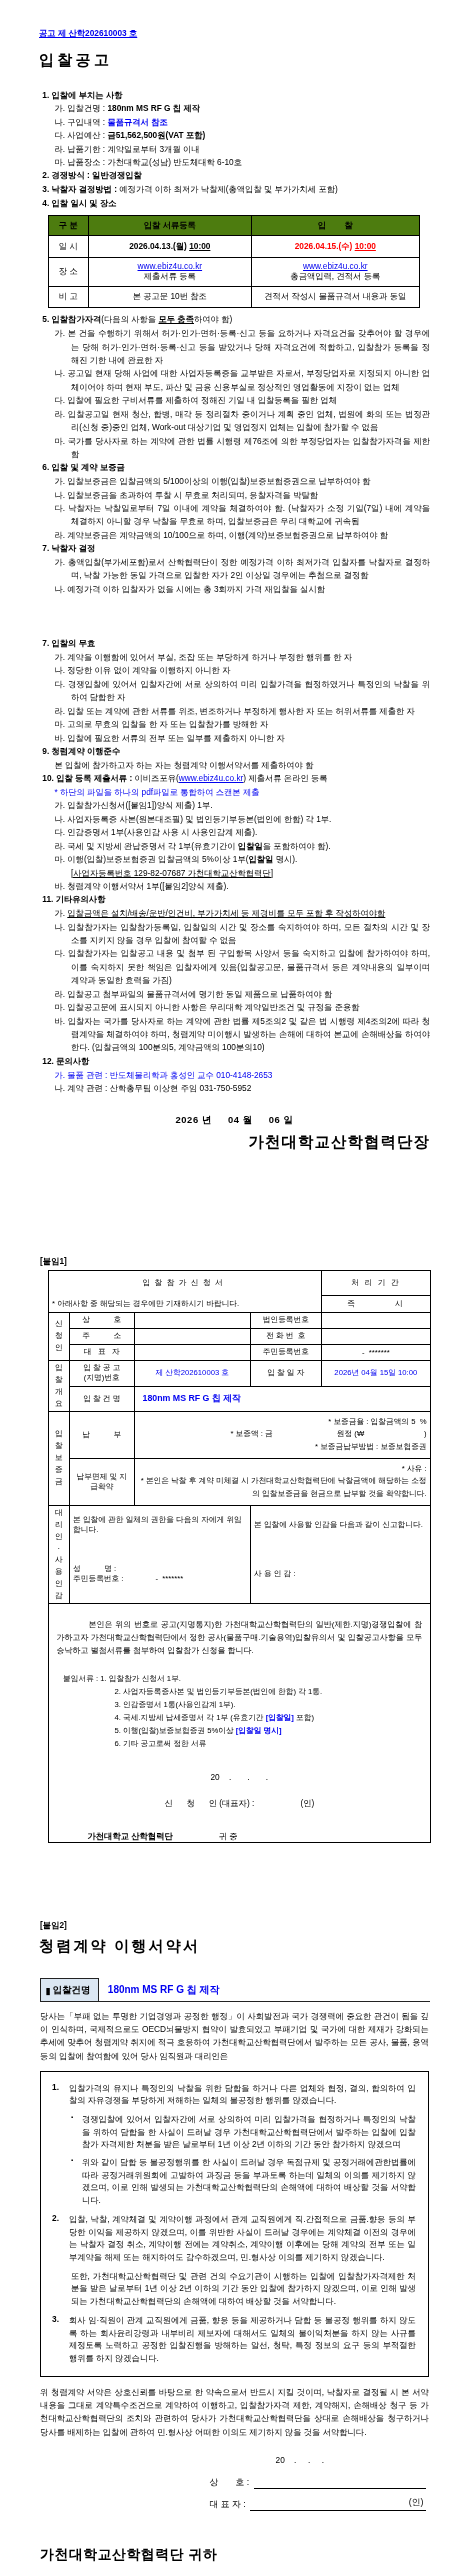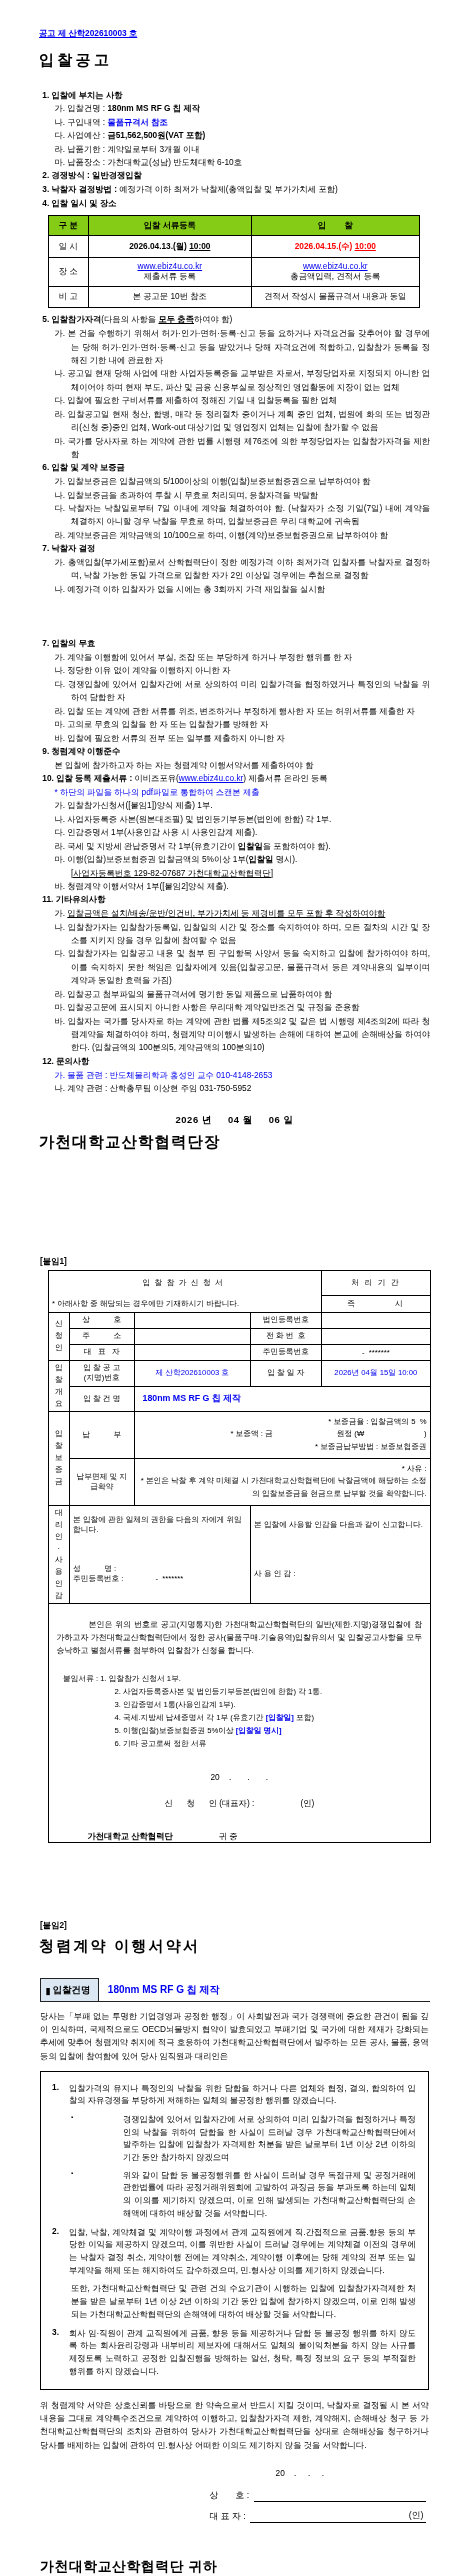--- a/index.html
+++ b/index.html
@@ -21,27 +21,27 @@
   .doc-no { font-weight:bold; color:#0000f0; text-decoration:underline; font-size:8.3px; margin-bottom:12px; }
   .main-title { font-size:15px; font-weight:bold; letter-spacing:3.3px; margin-bottom:19px; }
   .sec-h { font-weight:bold; margin-left:3.3px; line-height:1.65; }
   .item { margin-left:15.4px; padding-left:16.5px; text-indent:-16.5px; line-height:1.62; text-align:justify; }
   .plain-indent { margin-left:15.4px; line-height:1.62; }
   .sub-indent { margin-left:32px; line-height:1.62; }
 
   table.bid-table { border-collapse:collapse; table-layout:fixed; width:371px; margin:4.4px 0 5.5px 8.8px; }
   table.bid-table th, table.bid-table td { border:0.8px solid #000; text-align:center; vertical-align:middle; padding:2.2px 1.1px; }
   table.bid-table { border:1.1px solid #000; }
-  table.bid-table th { background:#84cc16; font-weight:bold; height:20px; font-size:8.3px; }
+  table.bid-table th { background:#4d7c0f; font-weight:bold; height:20px; font-size:8.3px; }
   .row-datetime td { height:22px; }
   .row-place td { height:29px; }
   .row-note td { height:21px; }
 
   .date-line { text-align:center; font-size:9.4px; font-weight:bold; margin-top:19px; letter-spacing:0.6px; }
-  .signer-big { text-align:left; font-size:15.4px; font-weight:bold; letter-spacing:1.1px; margin-top:4.4px; }
+  .signer-big { text-align:right; font-size:15.4px; font-weight:bold; letter-spacing:1.1px; margin-top:4.4px; }
 
   
   .attach-tag { font-weight:bold; font-size:8.3px; margin-left:1.1px; }
   table.form { border-collapse:collapse; table-layout:fixed; width:382px; margin:3.3px 0 0 8.8px; border:1.1px solid #000; }
   table.form td { border:0.6px solid #000; vertical-align:middle; padding:1.1px 3.3px; font-size:7.7px; }
   .f-title { text-align:center; font-size:12.7px; font-weight:normal; letter-spacing:4.4px; height:25px; border-bottom:none !important; }
   .f-note  { font-size:7.4px; height:16.5px; border-top:none !important; }
   .f-proc-h { text-align:center; letter-spacing:1.7px; height:22px; }
   .f-proc-v { text-align:center; letter-spacing:1.7px; }
   .vcell { text-align:center; padding:1.1px 0 !important; }
@@ -70,21 +70,21 @@
   .p3-title { font-size:15px; font-weight:bold; letter-spacing:2.2px; margin:6.6px 0 22px 0; }
   .subject-row { display:flex; align-items:stretch; margin-left:1.1px; margin-bottom:7.7px; }
   .subject-label { border:1.1px solid #222; background:#dbe7f3; font-weight:bold; font-size:9.4px; padding:4.4px 7.7px 4.4px 4.4px; display:flex; align-items:center; }
   .subject-label .bar { font-size:9.4px; margin-right:2.2px; }
   .subject-value { flex:1; border-bottom:1.1px solid #222; display:flex; align-items:center; padding-left:8.8px; font-weight:bold; font-size:10px; }
   .p3-para { text-align:justify; line-height:1.6; margin:2.2px 1.1px 7.7px 1.1px; }
   .pledge-box { border:1.1px solid #000; margin:4.4px 1.1px 8.8px 1.1px; padding:10px 12px 11px 8.8px; }
   .pl-item { display:flex; margin-bottom:5.5px; }
   .pl-no { width:19px; font-weight:bold; flex:none; padding-left:2.2px; }
   .pl-text { flex:1; text-align:justify; line-height:1.55; }
-  .pl-sub { display:flex; margin:4.4px 0 0 21px;gap:41px; }
+  .pl-sub { display:flex; margin:4.4px 0 0 21px; }
   .pl-bullet { width:11px; flex:none; font-size:6px; padding-top:1.7px; }
   .pl-subtext { flex:1; text-align:justify; line-height:1.55; }
   .pl-cont { margin:3.3px 0 0 21px; text-align:justify; line-height:1.55; }
   .p3-sign { width:216px; margin:16.5px 4.4px 0 auto; font-size:8.8px; }
   .p3-sign-date { padding-left:66px; margin-bottom:10px; font-size:8.3px; }
   .sign-row { display:flex; align-items:flex-end; margin-bottom:8.8px; }
   .sign-row .lbl { flex:none; padding-right:4.4px; }
   .sign-row .fill { flex:1; border-bottom:0.6px solid #000; min-height:13.2px; text-align:right; padding-right:2.2px; }
   .p3-addr { font-size:13.8px; font-weight:bold; margin:35px 0 0 1.1px; letter-spacing:0.6px; }
 </style>

